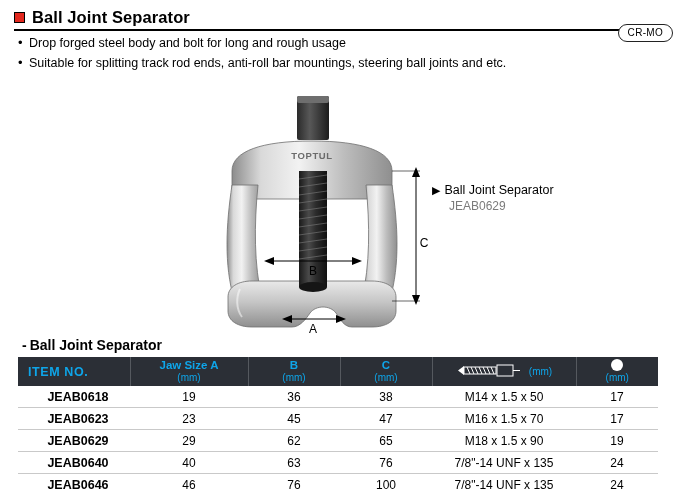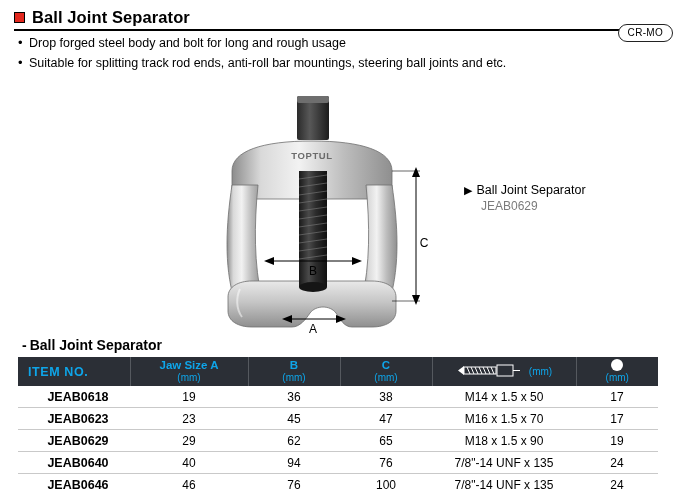--- a/index.html
+++ b/index.html
@@ -83,21 +83,20 @@
     left: 0;
     top: 75px;
     width: 690px;
     height: 258px;
   }
   .callout {
     position: absolute;
     left: 432px;
     top: 108px;
     font-size: 12.5px;
-    margin-left: 32px;
   }
   .callout .arrow {
     color: #000;
     font-size: 11px;
     margin-right: 4px;
   }
   .callout .code {
     color: #7b7b7b;
     font-size: 12px;
     margin-left: 17px;
@@ -384,21 +383,21 @@
         <td class="item">JEAB0629</td>
         <td>29</td>
         <td>62</td>
         <td>65</td>
         <td>M18 x 1.5 x 90</td>
         <td>19</td>
       </tr>
       <tr>
         <td class="item">JEAB0640</td>
         <td>40</td>
-        <td>94</td>
+        <td>63</td>
         <td>76</td>
         <td>7/8"-14 UNF x 135</td>
         <td>24</td>
       </tr>
       <tr>
         <td class="item">JEAB0646</td>
         <td>46</td>
         <td>76</td>
         <td>100</td>
         <td>7/8"-14 UNF x 135</td>

